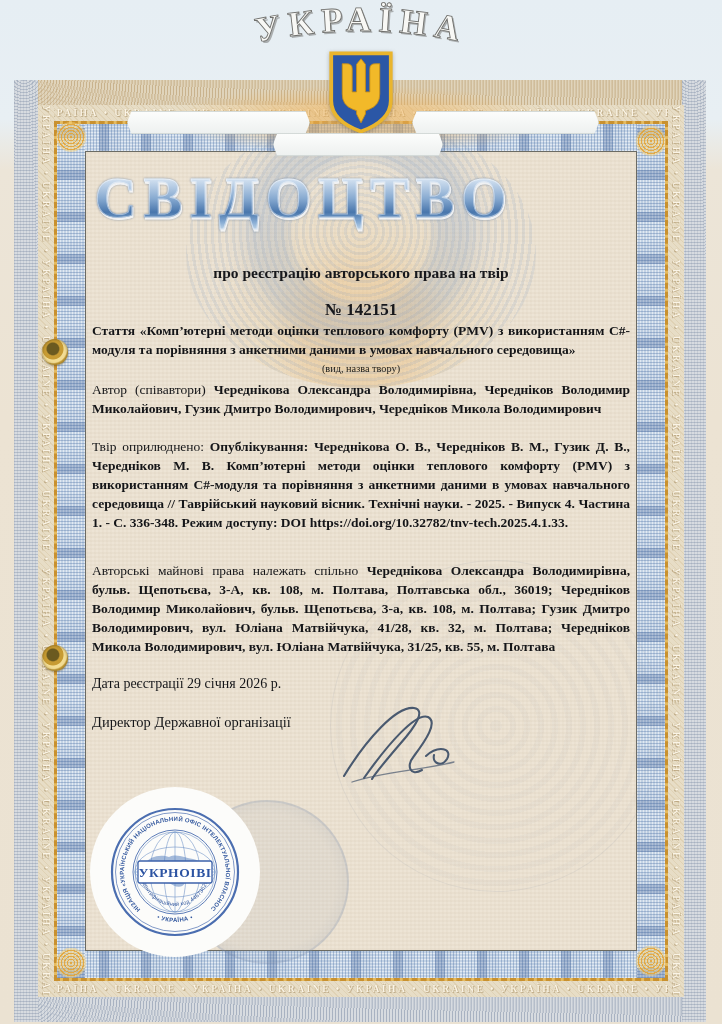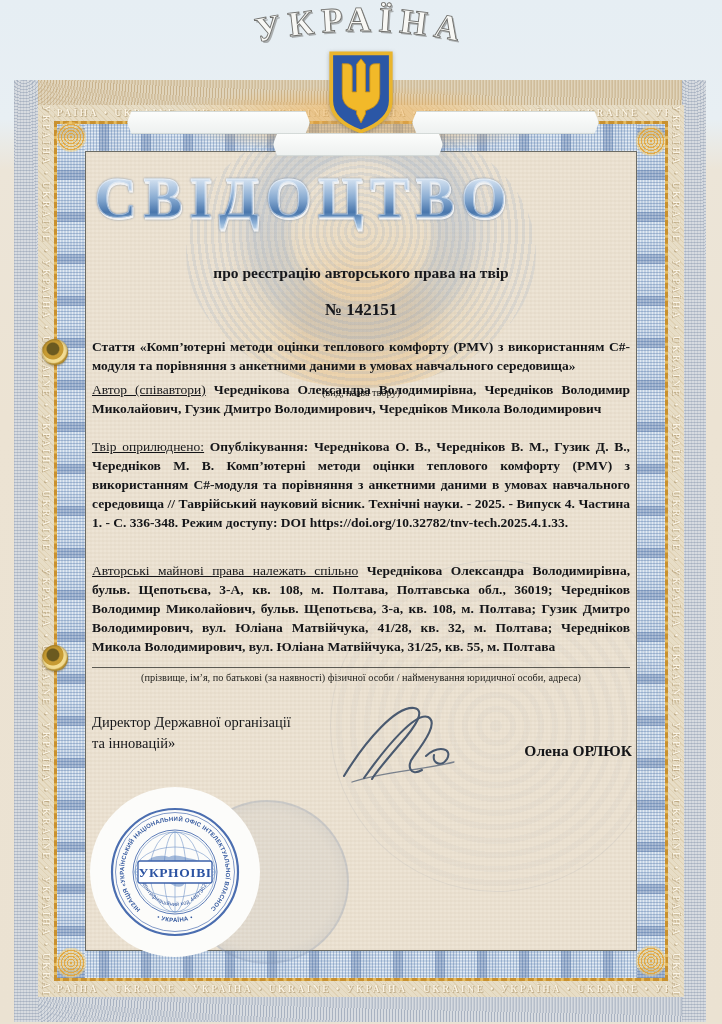--- a/index.html
+++ b/index.html
@@ -59,23 +59,23 @@
      -webkit-background-clip:text;background-clip:text;color:transparent;
      -webkit-text-stroke:1px rgba(255,255,255,.45);
      filter:drop-shadow(1px 2px 0 rgba(255,255,255,.85)) drop-shadow(0 0 1px rgba(60,90,130,.55));}
   .subtitle{position:absolute;left:91px;top:264px;width:540px;text-align:center;z-index:6;
      font-weight:700;font-size:15.5px;color:#17181c;}
   .number{position:absolute;left:91px;top:290px;width:540px;text-align:center;z-index:6;
      font-weight:700;font-size:17px;color:#17181c;margin-top:10px;}
   
   .field{position:absolute;left:92px;width:538px;z-index:6;color:#141518;}
   .field p{margin:0;font-size:13.5px;line-height:19px;text-align:justify;text-align-last:left;}
-  .field .nrm{font-weight:400;text-decoration:underline;}
+  .field .nrm{font-weight:400;}
   .field b{font-weight:700;}
-  .cap{font-size:10.3px;text-align:center;color:#1d1d1a;margin-top:11px;line-height:13px;}
+  .cap{font-size:10.3px;text-align:center;color:#1d1d1a;margin-top:3px;line-height:13px;}
   .cap.lined{border-top:1px solid rgba(55,55,50,.8);padding-top:3px;}
   .date-line{position:absolute;left:92px;top:676px;width:538px;font-size:14px;color:#141518;z-index:6;}
   .director{position:absolute;left:92px;top:712px;width:300px;z-index:7;
      font-weight:400;font-size:14.5px;line-height:20.5px;color:#141518;}
   .signer{position:absolute;left:400px;top:742px;width:232px;text-align:right;z-index:7;
      font-weight:700;font-size:15.5px;color:#141518;}
   .sig-svg{position:absolute;left:330px;top:692px;width:160px;height:104px;z-index:7;}
   
   .stamp{position:absolute;left:80px;top:777px;width:190px;height:190px;z-index:8;}
   .ghost-ring{position:absolute;left:185px;top:800px;width:160px;height:160px;border-radius:50%;z-index:5;
@@ -141,54 +141,52 @@
 
   <div class="plaque" style="left:127px;top:111px;width:181px;"></div>
   <div class="plaque" style="left:412px;top:111px;width:185px;"></div>
   <div class="plaque" style="left:273px;top:133px;width:168px;"></div>
 
   <div class="rosette"></div>
   <div class="big-title">СВІДОЦТВО</div>
   <div class="subtitle">про реєстрацію авторського права на твір</div>
   <div class="number">№ 142151</div>
 
-  <div class="field" style="top:337px;">
+  <div class="field" style="top:321px;">
     <p><b>Стаття «Комп’ютерні методи оцінки теплового комфорту (PMV) з використанням C#-модуля та порівняння з анкетними даними в умовах навчального середовища»</b></p>
     <div class="cap">(вид, назва твору)</div>
   </div>
 
   <div class="field" style="top:380px;">
     <p><span class="nrm">Автор (співавтори)</span> <b>Череднікова Олександра Володимирівна, Чередніков Володимир Миколайович, Гузик Дмитро Володимирович, Чередніков Микола Володимирович</b></p>
   </div>
 
   <div class="field" style="top:437px;">
     <p style="overflow-wrap:anywhere;"><span class="nrm">Твір оприлюднено:</span> <b>Опублікування: Череднікова О. В., Чередніков В. М., Гузик Д. В., Чередніков М. В. Комп’ютерні методи оцінки теплового комфорту (PMV) з використанням C#-модуля та порівняння з анкетними даними в умовах навчального середовища // Таврійський науковий вісник. Технічні науки. - 2025. - Випуск 4. Частина 1. - С. 336-348. Режим доступу: DOI https://doi.org/10.32782/tnv-tech.2025.4.1.33.</b></p>
   </div>
 
   <div class="field" style="top:561px;">
     <p><span class="nrm">Авторські майнові права належать спільно</span> <b>Череднікова Олександра Володимирівна, бульв. Щепотьєва, 3-А, кв. 108, м. Полтава, Полтавська обл., 36019; Чередніков Володимир Миколайович, бульв. Щепотьєва, 3-а, кв. 108, м. Полтава; Гузик Дмитро Володимирович, вул. Юліана Матвійчука, 41/28, кв. 32, м. Полтава; Чередніков Микола Володимирович, вул. Юліана Матвійчука, 31/25, кв. 55, м. Полтава</b></p>
-    <div class="cap lined">(прізвище, ім’я, по батькові (за наявності) фізичної особи / найменування юридичної особи, адреса)</div>
-  </div>
-
+  </div>
+
+  <div class="date-line">Дата реєстрації 29 січня 2026 р.</div>
 
   <div class="director">
     <div>Директор Державної організації</div>
-    <div>та інновацій»</div>
   </div>
 
   <svg class="sig-svg" viewBox="0 0 160 104">
     <g fill="none" stroke="#49596f" stroke-width="2.1" stroke-linecap="round">
       <path d="M14 84 C36 48 66 14 84 16 C96 18 86 34 70 52 C58 66 46 80 42 87"></path>
       <path d="M34 86 C58 52 86 20 98 25 C108 30 96 48 84 64 C76 74 80 85 92 78"></path>
       <path d="M96 64 C108 53 123 56 117 67 C112 75 102 72 104 63"></path>
       <path d="M22 90 C52 80 92 78 124 70" stroke-width="1.3" opacity="0.7"></path>
     </g>
   </svg>
 
-  <div class="signer">Олена ОРЛЮК</div>
 
   <div class="ghost-ring"></div>
 
   <svg class="stamp" viewBox="-95 -95 190 190">
     <defs>
       <path id="ringPath" d="M -36,36 A 51,51 0 1 1 36,36" fill="none"></path>
       <path id="codePath" d="M -34,0 A 34,34 0 0 0 34,0" fill="none"></path>
       <path id="botPath" d="M -50,0 A 50,50 0 0 0 50,0" fill="none"></path>
     </defs>
     <circle cx="0" cy="0" r="85" fill="#fcfcfa"></circle>

